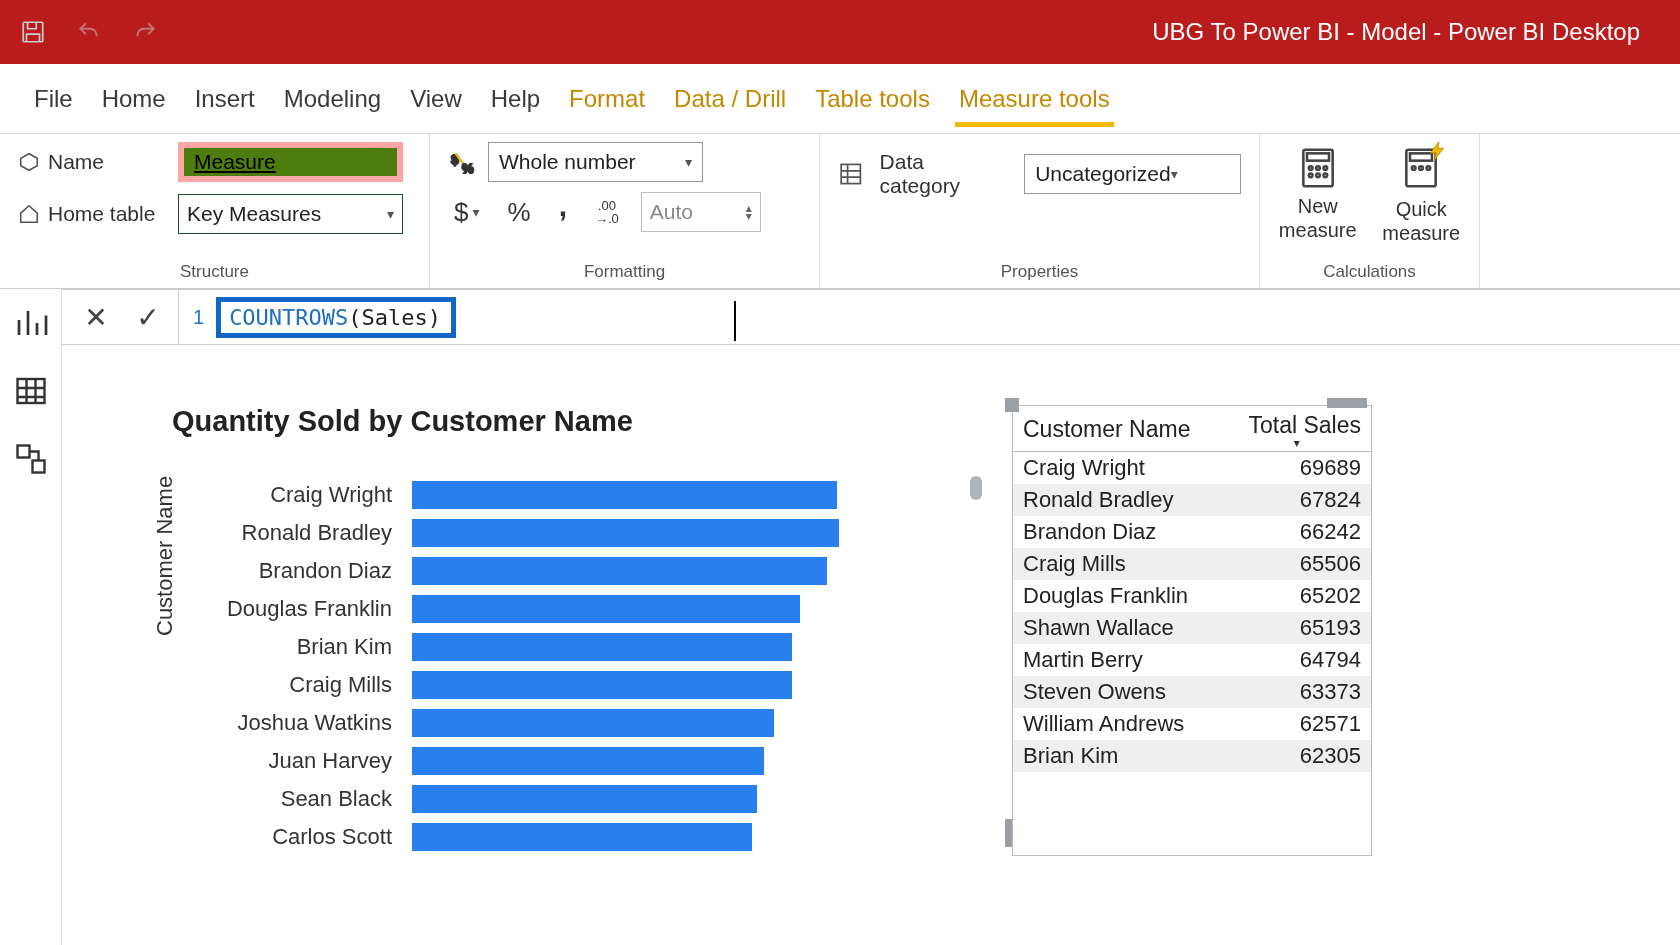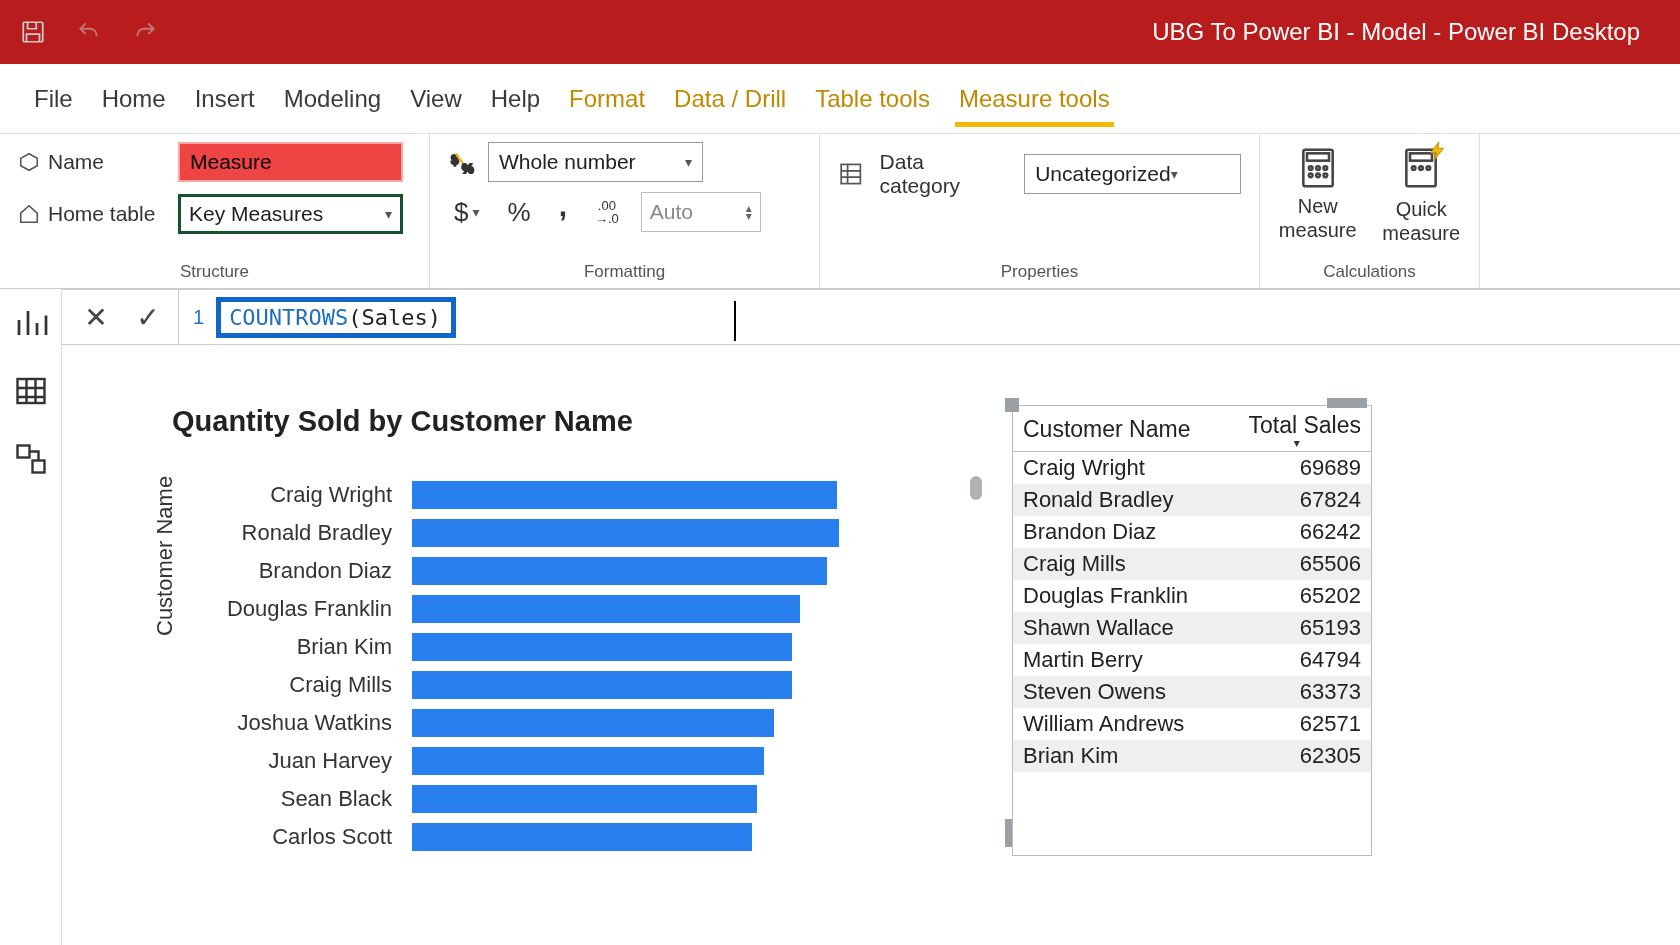--- a/index.html
+++ b/index.html
@@ -78,25 +78,25 @@
     text-align: center;
     font-size: 17px;
     color: #555;
     padding: 4px 0 6px 0;
   }
 
   
   .structure-row { display: flex; align-items: center; gap: 10px; margin-bottom: 12px; }
   .structure-label { display:flex; align-items:center; gap:8px; width: 150px; font-size: 21px; color: #333;}
   .name-input {
-    width: 225px; height: 40px; border: 2px solid #fca5a5;
-    font-size: 21px; padding: 0 10px; background:#ef4444;
+    width: 225px; height: 40px; border: 6px solid #fca5a5;
+    font-size: 21px; padding: 0 10px; background:#4d7c0f;text-decoration:underline;
   }
   .home-table-select {
-    width: 225px; height: 40px; border: 3px solid #14532d;
+    width: 225px; height: 40px; border: 1px solid #14532d;
     font-size: 21px; padding: 0 8px; background:#fff;
     display:flex; align-items:center; justify-content:space-between;gap:12px;
   }
   .home-table-select .chev { font-size:14px; color:#555; }
 
   .tag-icon, .home-icon { color:#555; }
 
   
   .formatting-top { display:flex; align-items:center; gap:12px; margin-bottom:10px;}
   .format-mode-icon {

